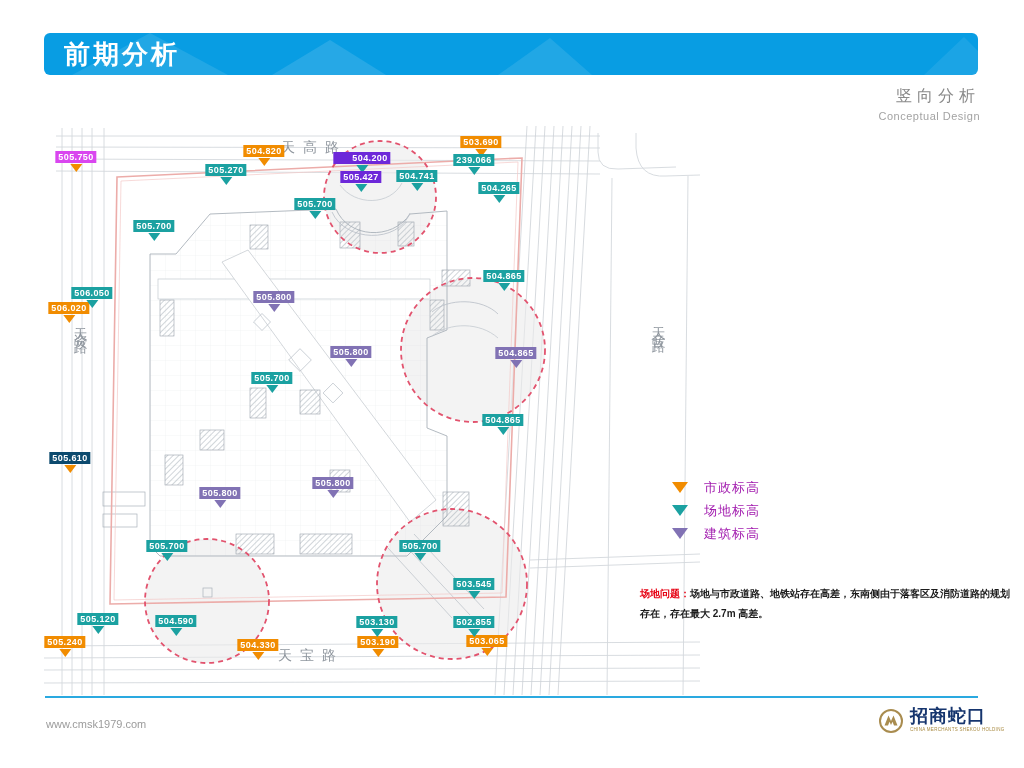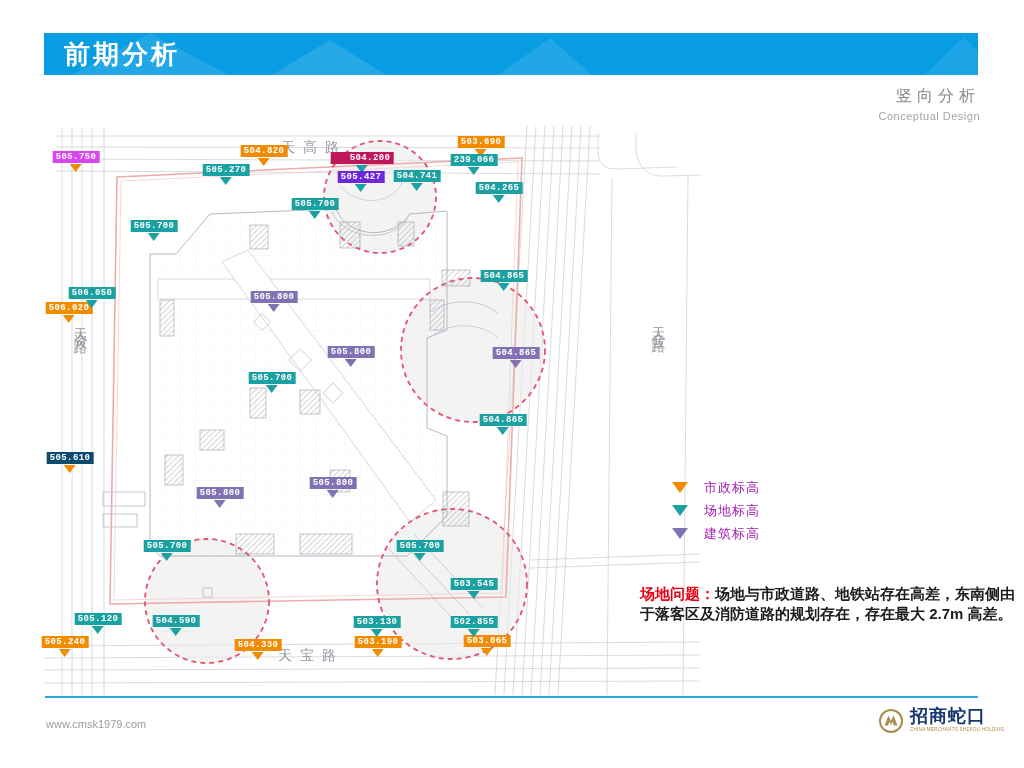--- a/index.html
+++ b/index.html
@@ -1,52 +1,52 @@
 <!DOCTYPE html>
 <html><head>
 <meta charset="utf-8">
 <style>
   html,body{margin:0;padding:0;}
   body{
     width:1024px;height:768px;position:relative;background:#ffffff;
     font-family:"Liberation Sans", sans-serif;overflow:hidden;
   }
   
-  .banner{position:absolute;left:44px;top:33px;width:934px;height:42px;background:#089DE3;}
+  .banner{position:absolute;left:44px;top:33px;width:934px;height:42px;background:#089DE3;border-radius:6px;}
   .banner svg{position:absolute;left:0;top:0;}
   .banner h1{
     position:relative;margin:0;padding:0 0 0 20px;line-height:42px;
     font-size:26px;font-weight:bold;color:#ffffff;letter-spacing:3px;
   }
   
   .sec-title{position:absolute;right:44px;top:86px;text-align:right;}
   .sec-title .cn{font-size:16px;color:#8a8a8a;letter-spacing:5px;}
   .sec-title .en{font-size:11px;color:#a3a3a3;margin-top:3px;letter-spacing:0.5px;}
   
   .plan{position:absolute;left:0;top:0;width:1024px;height:768px;}
   .road-label{position:absolute;color:#8f969e;font-size:14px;white-space:nowrap;}
   .road-label.h{letter-spacing:8px;}
   .road-label.v{writing-mode:vertical-rl;letter-spacing:6px;}
   
-  .marker{position:absolute;transform:translateX(-50%);text-align:center;z-index:5;font-family:Liberation Mono, monospace;}
+  .marker{position:absolute;transform:translateX(-50%);text-align:center;z-index:5;}
   .marker .tag{
     display:inline-block;color:#fff;font-size:9px;font-weight:bold;
     padding:1px 3px;letter-spacing:0.4px;white-space:nowrap;line-height:10px;
   }
   .marker .tri{width:0;height:0;margin:0 auto;border-left:6px solid transparent;
     border-right:6px solid transparent;border-top:8px solid #000;}
   
   .legend{position:absolute;left:672px;top:476px;z-index:6;}
   .legend .row{display:flex;align-items:center;height:23px;}
   .legend .tri{width:0;height:0;border-left:8px solid transparent;
     border-right:8px solid transparent;border-top:11px solid #000;margin-right:16px;}
   .legend .lab{font-size:13px;color:#a21caf;letter-spacing:1px;}
   
   .problem{position:absolute;left:640px;top:584px;width:378px;
-    font-size:15px;font-weight:bold;line-height:20px;color:#1c1c1c;z-index:6;}
+    font-size:10px;font-weight:bold;line-height:20px;color:#1c1c1c;z-index:6;}
   .problem .lead{color:#e60012;}
   
   .foot-line{position:absolute;left:45px;top:696px;width:933px;height:2px;background:#2AA9E0;}
   .foot-url{position:absolute;left:46px;top:718px;font-size:11px;color:#9b9b9b;}
   .logo{position:absolute;left:878px;top:706px;display:flex;align-items:flex-start;}
   .logo .emblem{margin-right:6px;margin-top:2px;}
   .logo .cn{font-size:18px;font-weight:bold;color:#16356e;letter-spacing:1px;line-height:20px;}
   .logo .en{font-size:4.5px;color:#a8893f;letter-spacing:0.3px;margin-top:1px;white-space:nowrap;}
 </style>
 </head>
@@ -189,21 +189,21 @@
       <div class="marker" style="left: 76px; top: 146px;"><div class="tag" style="background: #d946ef;">505.750</div><div class="tri" style="border-top-color: rgb(241, 140, 0);"></div></div>
       <div class="marker" style="left: 264px; top: 140px;"><div class="tag" style="background: rgb(241, 140, 0);">504.820</div><div class="tri" style="border-top-color: rgb(241, 140, 0);"></div></div>
       <div class="marker" style="left: 481px; top: 131px;"><div class="tag" style="background: rgb(241, 140, 0);">503.690</div><div class="tri" style="border-top-color: rgb(241, 140, 0);"></div></div>
       <div class="marker" style="left: 69px; top: 297px;"><div class="tag" style="background: rgb(241, 140, 0);">506.020</div><div class="tri" style="border-top-color: rgb(241, 140, 0);"></div></div>
       <div class="marker" style="left: 70px; top: 447px;"><div class="tag" style="background: #0c4a6e;">505.610</div><div class="tri" style="border-top-color: rgb(241, 140, 0);"></div></div>
       <div class="marker" style="left: 65px; top: 631px;"><div class="tag" style="background: rgb(241, 140, 0);">505.240</div><div class="tri" style="border-top-color: rgb(241, 140, 0);"></div></div>
       <div class="marker" style="left: 258px; top: 634px;"><div class="tag" style="background: rgb(241, 140, 0);">504.330</div><div class="tri" style="border-top-color: rgb(241, 140, 0);"></div></div>
       <div class="marker" style="left: 378px; top: 631px;"><div class="tag" style="background: rgb(241, 140, 0);">503.190</div><div class="tri" style="border-top-color: rgb(241, 140, 0);"></div></div>
       <div class="marker" style="left: 487px; top: 630px;"><div class="tag" style="background: rgb(241, 140, 0);">503.065</div><div class="tri" style="border-top-color: rgb(241, 140, 0);"></div></div>
       <div class="marker" style="left: 226px; top: 159px;"><div class="tag" style="background: rgb(27, 161, 161);">505.270</div><div class="tri" style="border-top-color: rgb(27, 161, 161);"></div></div>
-      <div class="marker" style="left: 362px; top: 147px;"><div class="tag" style="background: #be185d; padding-left: 19px;">504.200</div><div class="tri" style="border-top-color: rgb(27, 161, 161);"></div></div>
+      <div class="marker" style="left: 362px; top: 147px;"><div class="tag" style="background: #6d28d9; padding-left: 19px;">504.200</div><div class="tri" style="border-top-color: rgb(27, 161, 161);"></div></div>
       <div class="marker" style="left: 474px; top: 149px;"><div class="tag" style="background: rgb(27, 161, 161);">239.066</div><div class="tri" style="border-top-color: rgb(27, 161, 161);"></div></div>
       <div class="marker" style="left: 361px; top: 166px;"><div class="tag" style="background: #6d28d9;">505.427</div><div class="tri" style="border-top-color: rgb(27, 161, 161);"></div></div>
       <div class="marker" style="left: 417px; top: 165px;"><div class="tag" style="background: rgb(27, 161, 161);">504.741</div><div class="tri" style="border-top-color: rgb(27, 161, 161);"></div></div>
       <div class="marker" style="left: 499px; top: 177px;"><div class="tag" style="background: rgb(27, 161, 161);">504.265</div><div class="tri" style="border-top-color: rgb(27, 161, 161);"></div></div>
       <div class="marker" style="left: 315px; top: 193px;"><div class="tag" style="background: rgb(27, 161, 161);">505.700</div><div class="tri" style="border-top-color: rgb(27, 161, 161);"></div></div>
       <div class="marker" style="left: 154px; top: 215px;"><div class="tag" style="background: rgb(27, 161, 161);">505.700</div><div class="tri" style="border-top-color: rgb(27, 161, 161);"></div></div>
       <div class="marker" style="left: 92px; top: 282px;"><div class="tag" style="background: rgb(27, 161, 161);">506.050</div><div class="tri" style="border-top-color: rgb(27, 161, 161);"></div></div>
       <div class="marker" style="left: 272px; top: 367px;"><div class="tag" style="background: rgb(27, 161, 161);">505.700</div><div class="tri" style="border-top-color: rgb(27, 161, 161);"></div></div>
       <div class="marker" style="left: 504px; top: 265px;"><div class="tag" style="background: rgb(27, 161, 161);">504.865</div><div class="tri" style="border-top-color: rgb(27, 161, 161);"></div></div>
       <div class="marker" style="left: 503px; top: 409px;"><div class="tag" style="background: rgb(27, 161, 161);">504.865</div><div class="tri" style="border-top-color: rgb(27, 161, 161);"></div></div>

